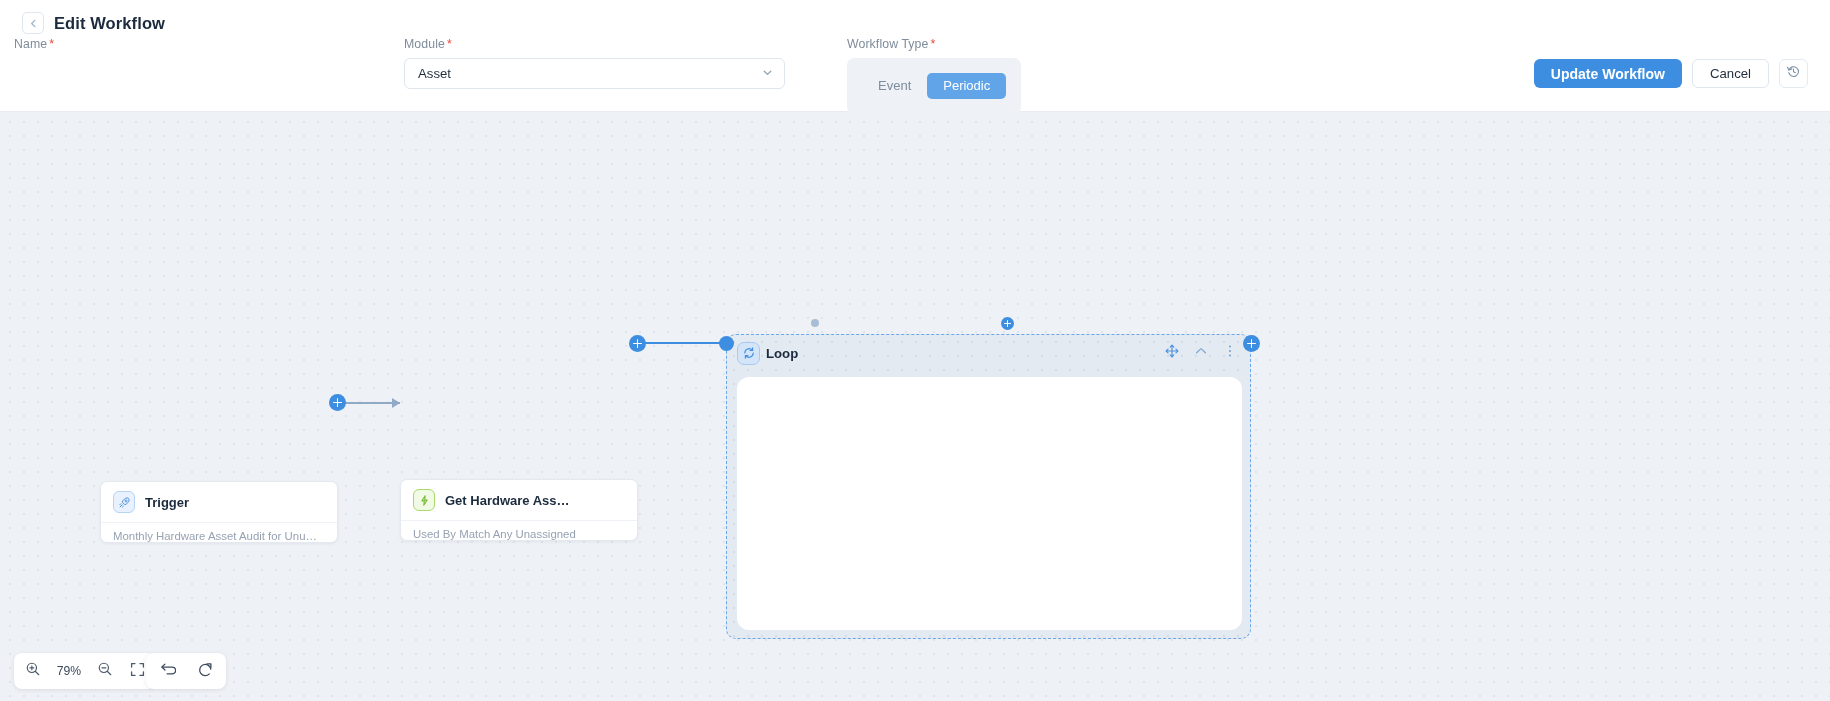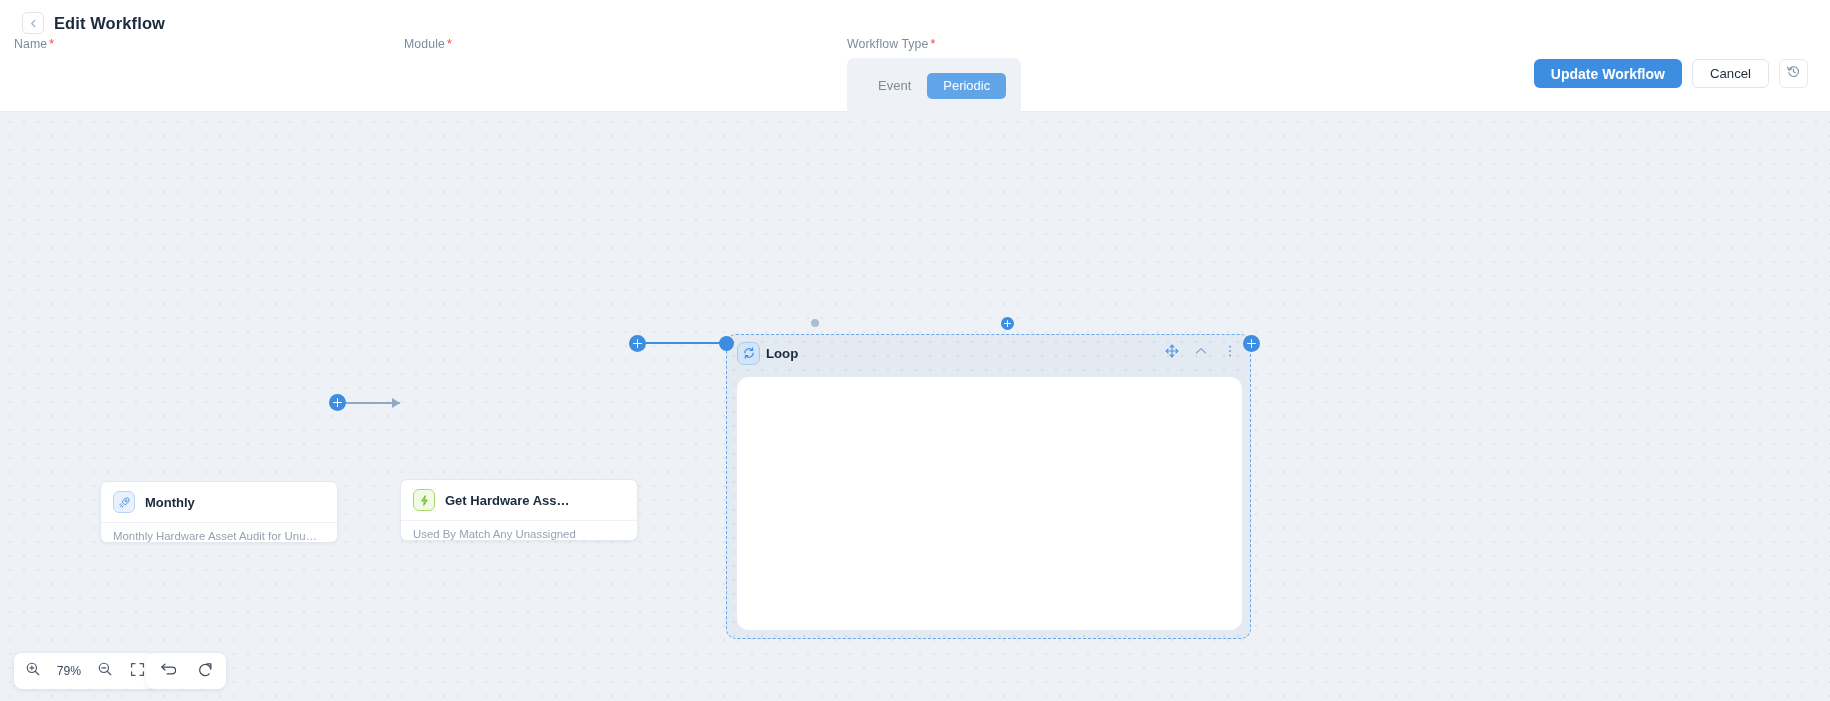--- a/index.html
+++ b/index.html
@@ -330,20 +330,30 @@
     </div>
     <div class="page-title">Edit Workflow</div>
   </div>
 
   <div class="fld-name">
     <div class="field-label"><span>Name</span><span class="req">*</span></div>
   </div>
 
   <div class="fld-mod">
     <div class="field-label"><span>Module</span><span class="req">*</span></div>
+    <div class="select-wrap">
+      <div class="select-box">
+        <span>Asset</span>
+      </div>
+      <span class="chev">
+        <svg width="13" height="13" viewBox="0 0 13 13">
+          <path d="M3.2 5.2 L6.5 8.4 L9.8 5.2" fill="none" stroke="#8fa0b3" stroke-width="1.3" stroke-linecap="round" stroke-linejoin="round"></path>
+        </svg>
+      </span>
+    </div>
   </div>
 
   <div class="fld-type">
     <div class="field-label"><span>Workflow Type</span><span class="req">*</span></div>
     <div class="segmented">
       <div class="seg">Event</div>
       <div class="seg active">Periodic</div>
     </div>
   </div>
 
@@ -372,21 +382,21 @@
   <div class="node" id="node-trigger">
     <div class="node-head">
       <div class="node-ico ico-blue">
         <svg width="13" height="13" viewBox="0 0 14 14">
           <path d="M9.8 2.1 C11.2 2.2 11.8 2.8 11.9 4.2 C11.9 6.4 9.6 8.6 7.4 9.4 L4.6 6.6 C5.4 4.4 7.6 2.1 9.8 2.1 Z" fill="none" stroke="#4a8fd8" stroke-width="1.05" stroke-linejoin="round"></path>
           <circle cx="8.7" cy="5.3" r="1.05" fill="none" stroke="#4a8fd8" stroke-width="1"></circle>
           <path d="M4.5 9.5 L2.3 11.7" fill="none" stroke="#4a8fd8" stroke-width="1.05" stroke-linecap="round"></path>
           <path d="M3.1 8.3 L2.0 9.4 M5.7 10.9 L4.6 12.0" fill="none" stroke="#4a8fd8" stroke-width="1.05" stroke-linecap="round"></path>
         </svg>
       </div>
-      <div class="node-title">Monthly</div>
+      <div class="node-title">Trigger</div>
     </div>
     <div class="node-sub">Monthly Hardware Asset Audit for Unu…</div>
   </div>
   <div class="plus plus-lg" style="left:329px; top:282px;"></div>
 
   <div class="node" id="node-getasset">
     <div class="node-head">
       <div class="node-ico ico-green">
         <svg width="13" height="13" viewBox="0 0 14 14">
           <path d="M7.8 1.8 L4.2 7.4 L6.8 7.4 L6.2 12.2 L9.8 6.6 L7.2 6.6 Z" fill="none" stroke="#72bb2e" stroke-width="1.1" stroke-linejoin="round"></path>

